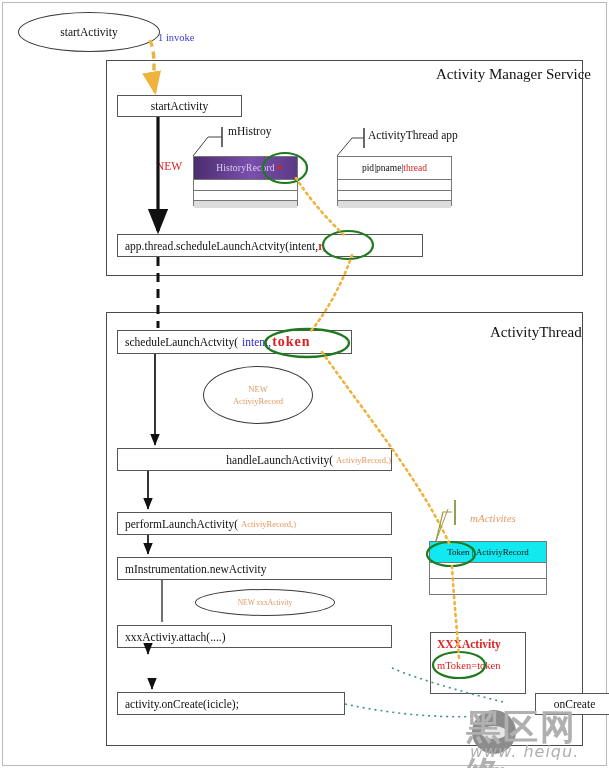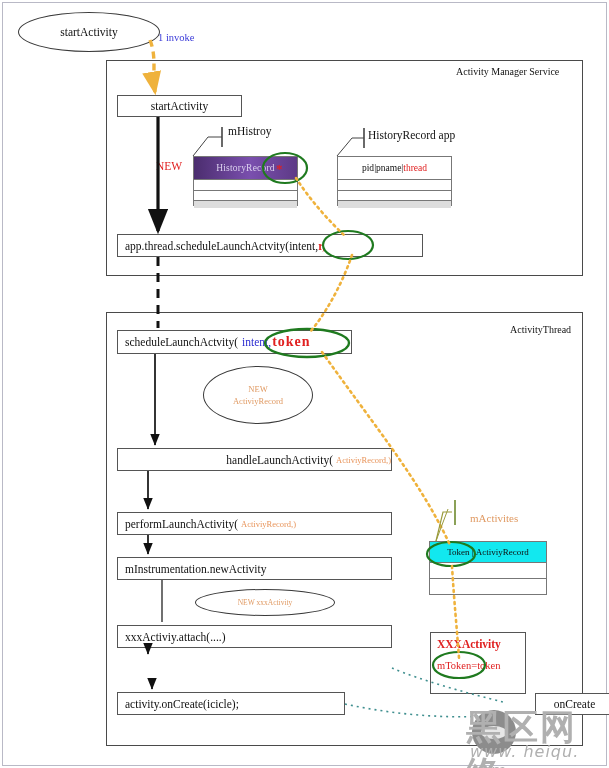--- a/index.html
+++ b/index.html
@@ -6,21 +6,21 @@
   body{width:609px;height:768px;position:relative;
        font-family:"Liberation Serif",serif;color:#111;overflow:hidden;}
   #stage{position:absolute;left:0;top:0;width:609px;height:768px;}
   .abs{position:absolute;box-sizing:border-box;}
 
   
   .page-frame{left:2px;top:2px;width:605px;height:764px;border:1px solid #b9b9c6;}
 
   
   .panel{border:1px solid #4a4a4a;background:#fff;}
-  .panel-title{position:absolute;font-size:10px;color:#111;white-space:nowrap;margin-left:20px;}
+  .panel-title{position:absolute;font-size:15px;color:#111;white-space:nowrap;}
 
   
   .pbox{border:1px solid #555;background:#fff;display:flex;align-items:center;
         font-size:11.5px;white-space:nowrap;padding-left:7px;}
   .pbox.center{justify-content:center;padding-left:0;}
   .pbox .arg{color:#e8945a;font-size:8.5px;}
   .pbox .argb{color:#2a2ad0;}
 
   
   .ell{border:1.4px solid #3a3a3a;border-radius:50%;background:#fff;
@@ -37,21 +37,21 @@
 
   .hdr-purple{background:linear-gradient(90deg,#4b2d6e 0%,#7a4fae 55%,#5d3a86 100%);
               color:#dcd2ef;font-size:9.5px;display:flex;align-items:center;
               justify-content:center;letter-spacing:.2px;}
   .hdr-cyan{background:#12e8ef;color:#101010;font-size:9px;display:flex;
             align-items:center;justify-content:center;}
 
   .lbl{position:absolute;font-size:11.5px;white-space:nowrap;}
   .lbl.red{color:#e02020;}
   .lbl.redb{color:#e02020;font-weight:bold;}
-  .lbl.orange{color:#e09a63;}
+  .lbl.orange{color:#e09a63;font-style:italic;}
   .lbl.blue{color:#3a3ad8;font-size:10.5px;}
 
   svg.ov{position:absolute;left:0;top:0;width:609px;height:768px;overflow:visible;}
 
   
   .wm{position:absolute;color:#b0b0b0;}
   .wm-cn{font-size:35px;font-weight:bold;letter-spacing:2px;
          font-family:"DejaVu Sans",sans-serif;}
   .wm-url{font-size:16px;font-style:italic;font-family:"DejaVu Sans",sans-serif;
           letter-spacing:1px;}
@@ -84,21 +84,21 @@
   <div class="abs rec" style="left:193px;top:156px;width:105px;height:50px;">
     <div class="row hdr-purple" style="height:22px;">
       <span>HistoryRecord</span>
     </div>
     <div class="row" style="height:10px;"></div>
     <div class="row" style="height:9px;"></div>
     <div class="row" style="height:7px;background:#ddd;"></div>
   </div>
   <div class="abs lbl redb" style="left:276px;top:161px;font-size:13px;">*</div>
 
-  <div class="abs lbl" style="left:368px;top:129px;">HistoryRecord app</div>
+  <div class="abs lbl" style="left:368px;top:129px;">ActivityThread app</div>
 
   <div class="abs rec" style="left:337px;top:156px;width:115px;height:50px;">
     <div class="row" style="height:22px;display:flex;align-items:center;justify-content:center;font-size:9.5px;">
       <span>pid</span>
       <span>|</span>
       <span>pname</span>
       <span>|</span>
       <span style="color:#e02020;">thread</span>
     </div>
     <div class="row" style="height:10px;"></div>

